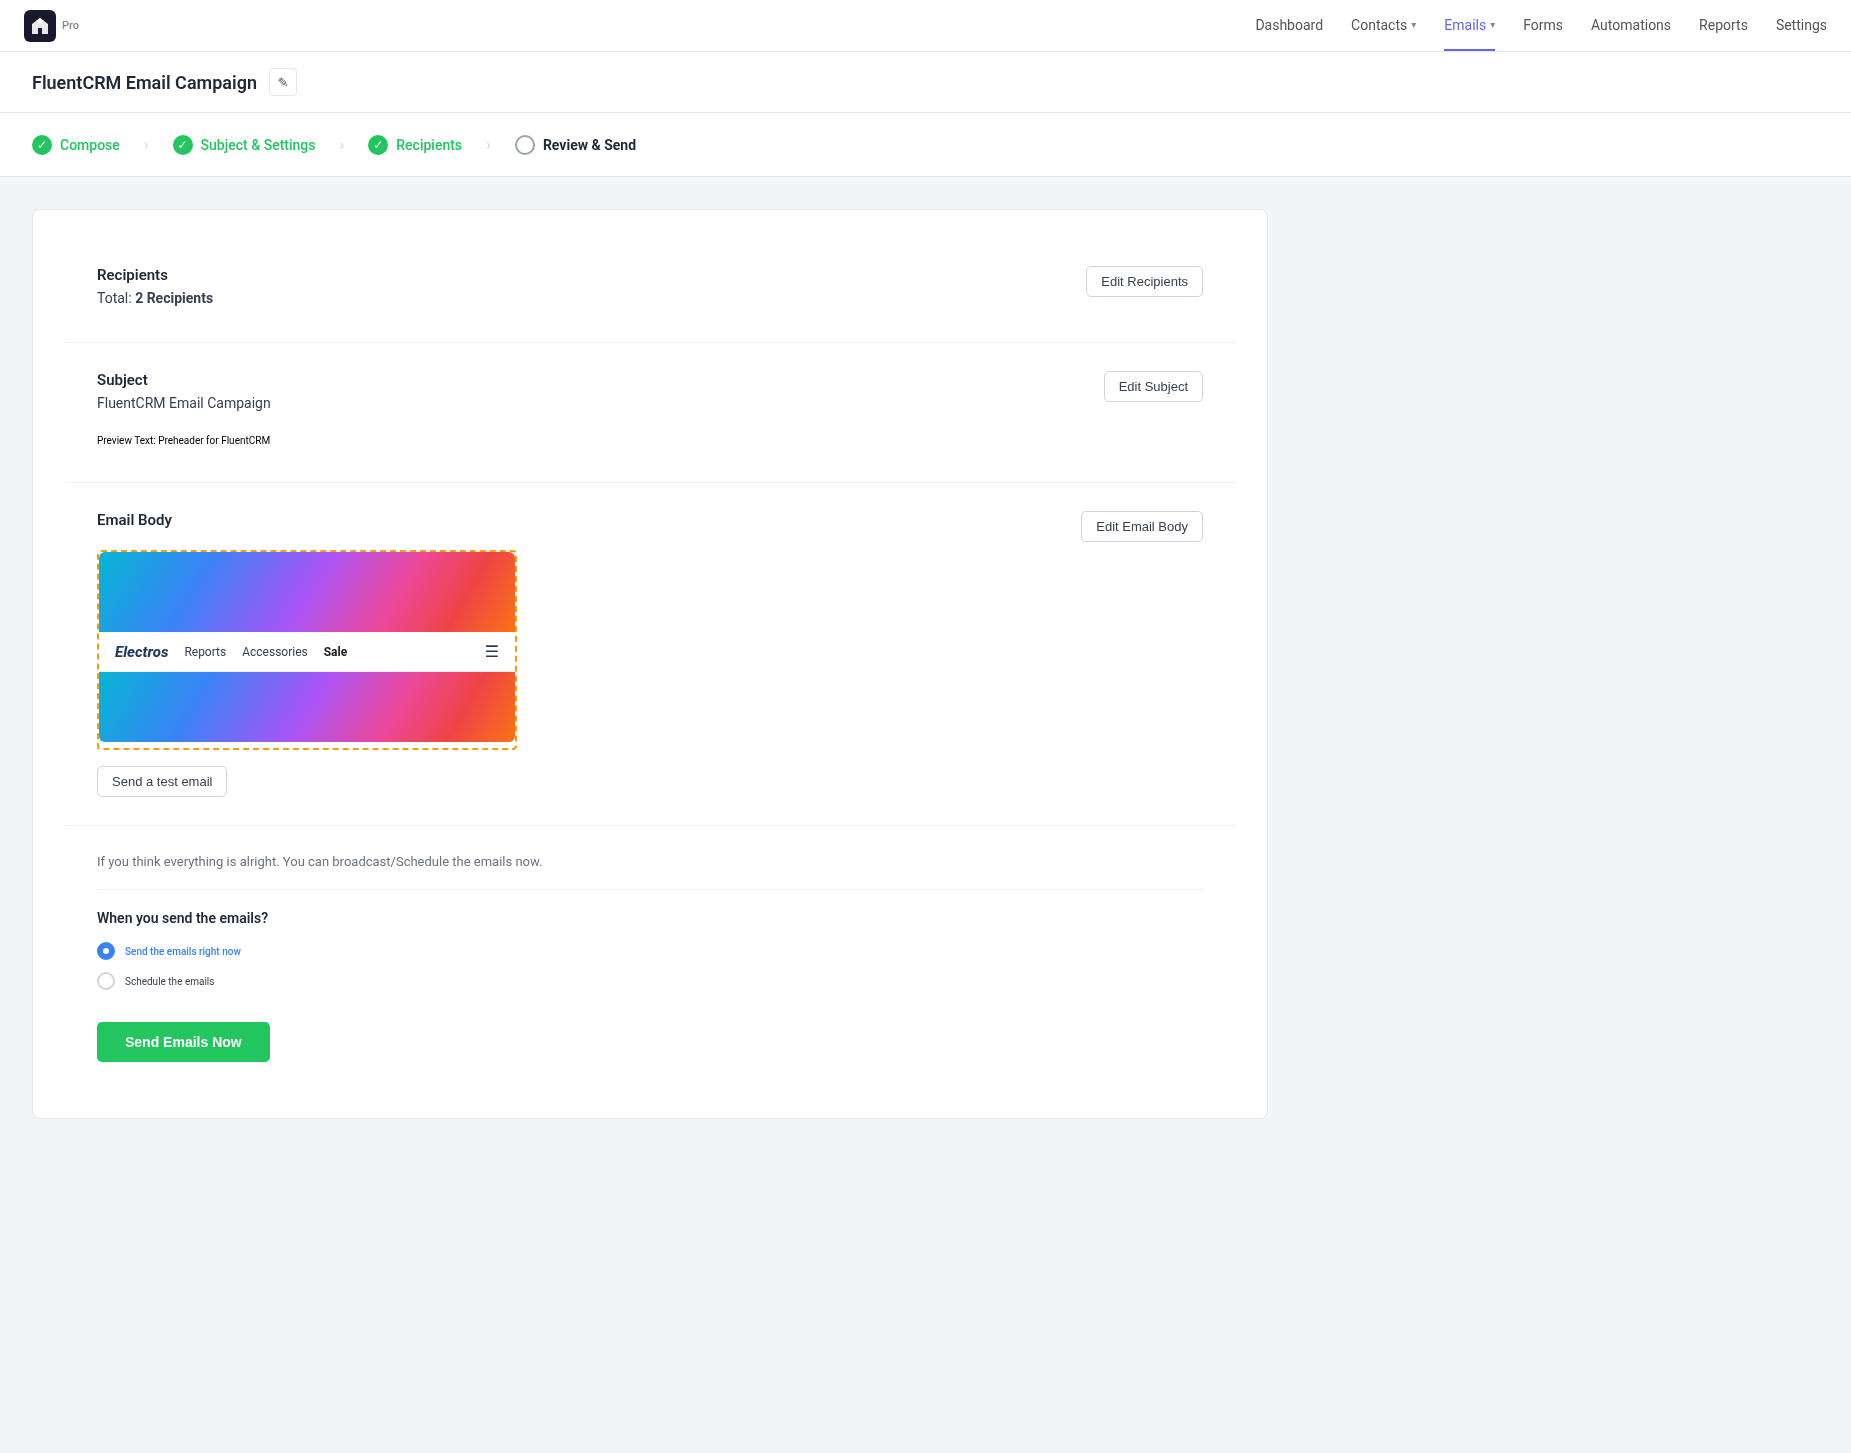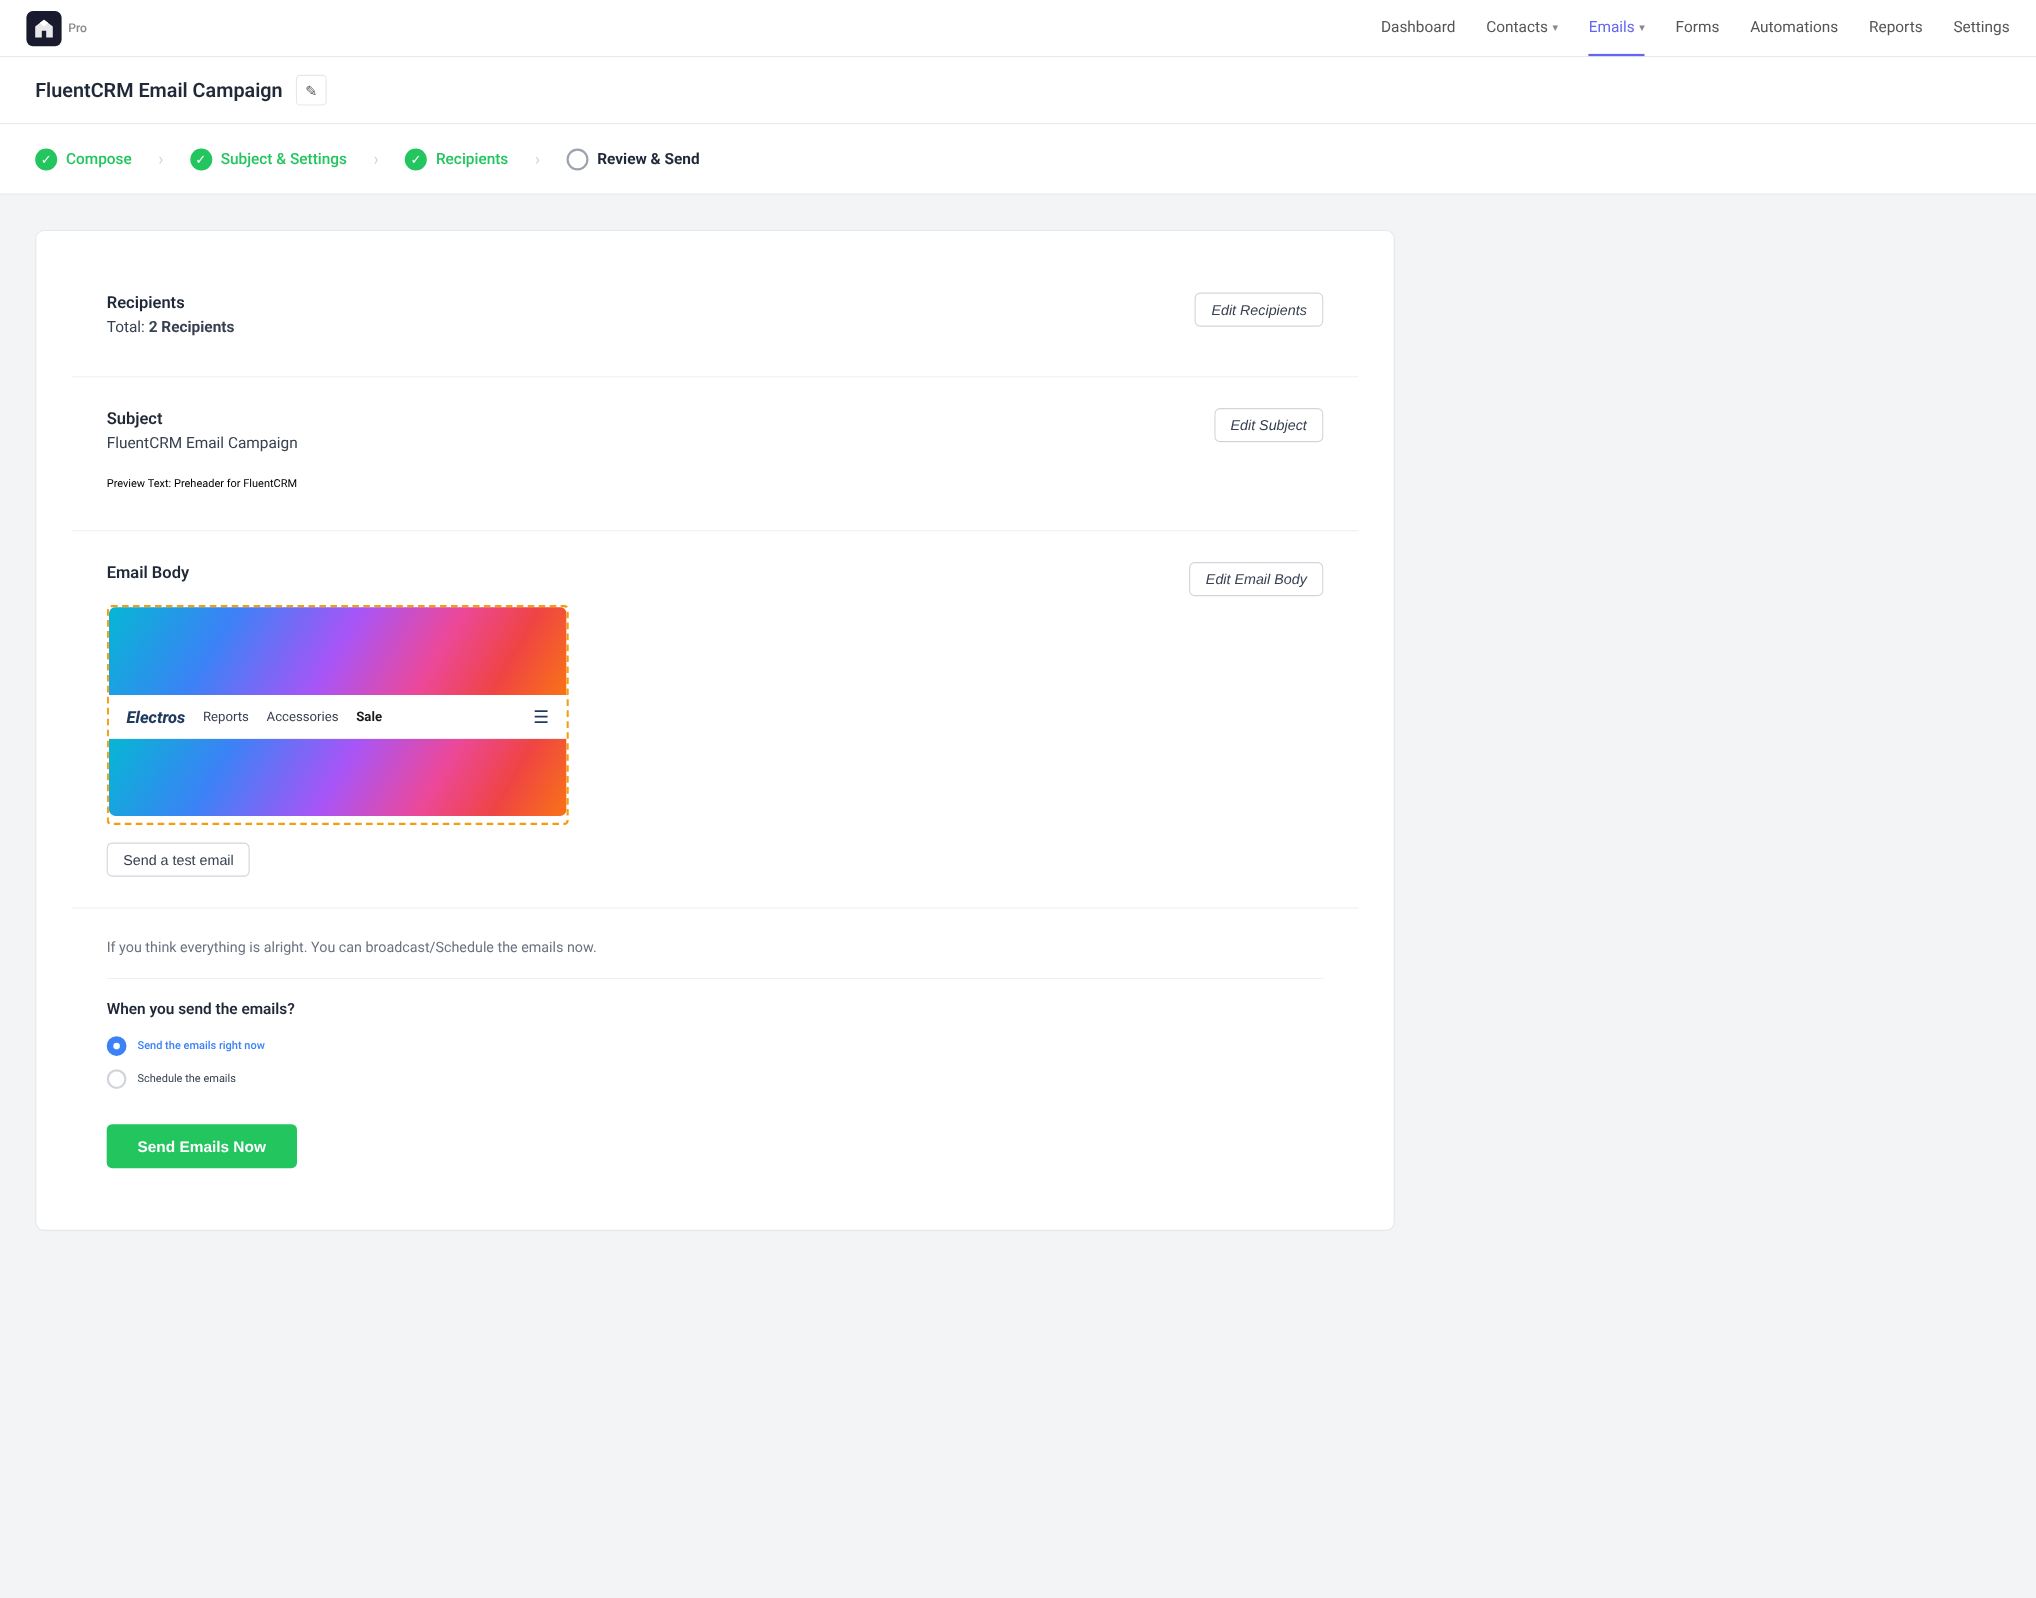--- a/index.html
+++ b/index.html
@@ -195,21 +195,20 @@
     .edit-btn {
       background: #fff;
       border: 1px solid #d1d5db;
       border-radius: 5px;
       padding: 7px 14px;
       font-size: 13px;
       color: #374151;
       cursor: pointer;
       white-space: nowrap;
       font-weight: 500;
-      font-style: italic;
     }
 
     
     .email-preview-container {
       border: 2px dashed #f59e0b;
       border-radius: 4px;
       width: 420px;
       height: 200px;
       overflow: hidden;
       position: relative;

